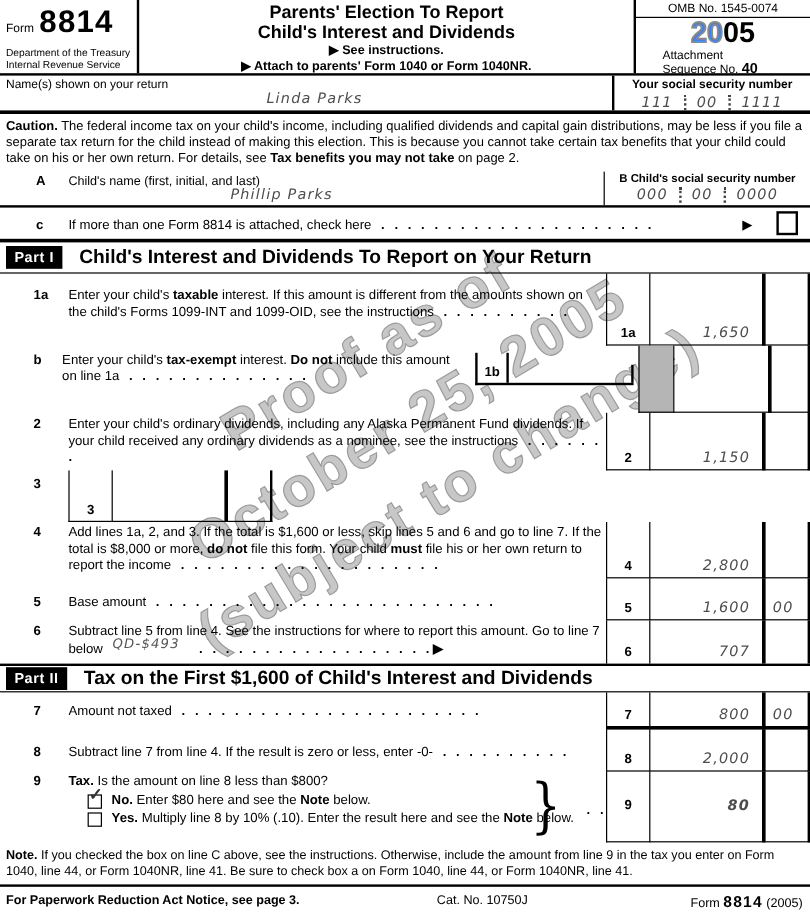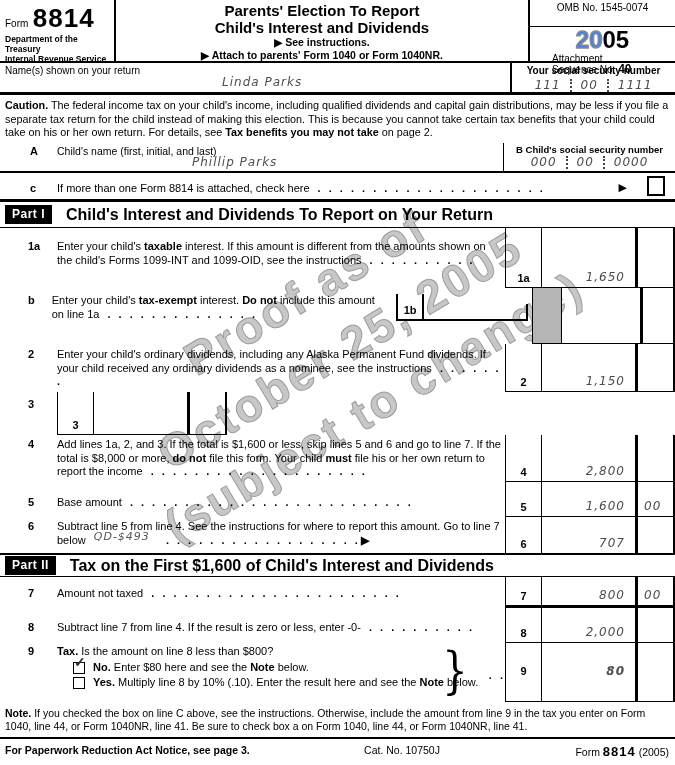--- a/index.html
+++ b/index.html
@@ -12,26 +12,26 @@
     transform:rotate(-31deg); text-align:center; pointer-events:none;
     font-weight:bold; font-size:46px; line-height:1.45; letter-spacing:3px;
     color:#c7c7c7; -webkit-text-stroke:1px #9c9c9c; }
 
   
   .hdr { display:flex; height:63px; border-bottom:2px solid #000; }
   .hdr-left { width:116px; border-right:2px solid #000; padding:3px 4px 2px 5px;
     display:flex; flex-direction:column; justify-content:space-between; }
   .form-word { font-size:10px; }
   .form-number { font-size:26px; font-weight:bold; letter-spacing:1px; }
-  .dept { font-size:8.5px; line-height:10px;font-weight:bold; }
+  .dept { font-size:8.5px; line-height:10px; }
   .hdr-mid { flex:1; text-align:center; padding-top:2px; }
   .title1, .title2 { font-size:15px; font-weight:bold; line-height:17px; }
   .ptr { font-size:10.5px; font-weight:bold; line-height:13px; }
   .hdr-right { width:147px; border-left:2px solid #000; text-align:center; }
-  .omb { font-size:10px; border-bottom:1px solid #000; padding:2px 0 13px; }
+  .omb { font-size:10px; border-bottom:1px solid #000; padding:2px 0 1px; }
   .year { font-size:24px; font-weight:bold; line-height:26px; }
   .y20 { color:#3b82f6; -webkit-text-stroke:1.5px #8a8a8a; }
   .attseq { font-size:10px; text-align:left; padding-left:22px; line-height:11px; }
   .seqno { font-size:12px; font-weight:bold; }
 
   
   .namerow { display:flex; height:32px; border-bottom:3px solid #000; }
   .namerow .nleft { flex:1; position:relative; }
   .small-label { font-size:10px; position:absolute; left:5px; top:2px; }
   .hw { font-family:"DejaVu Sans", sans-serif; font-style:italic; color:#4d4d4d;

